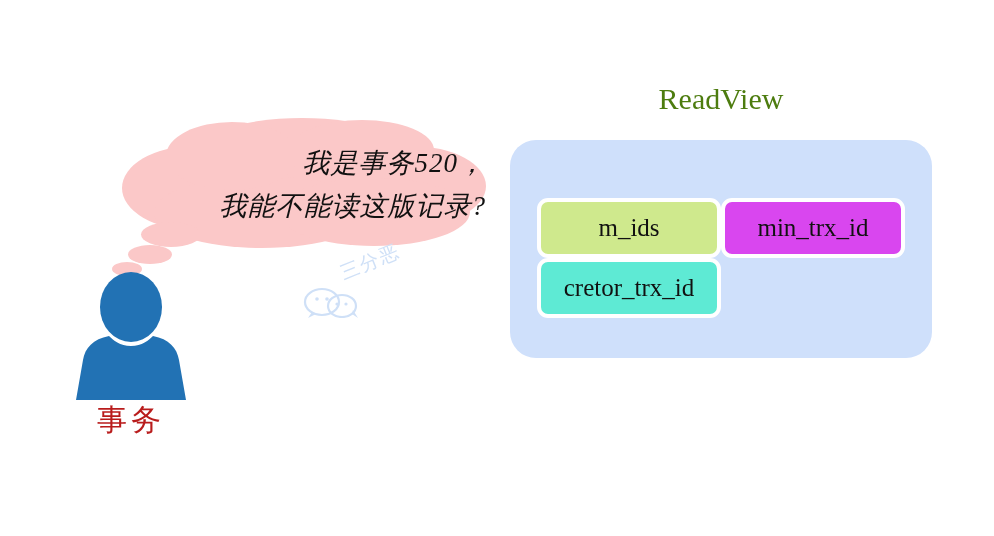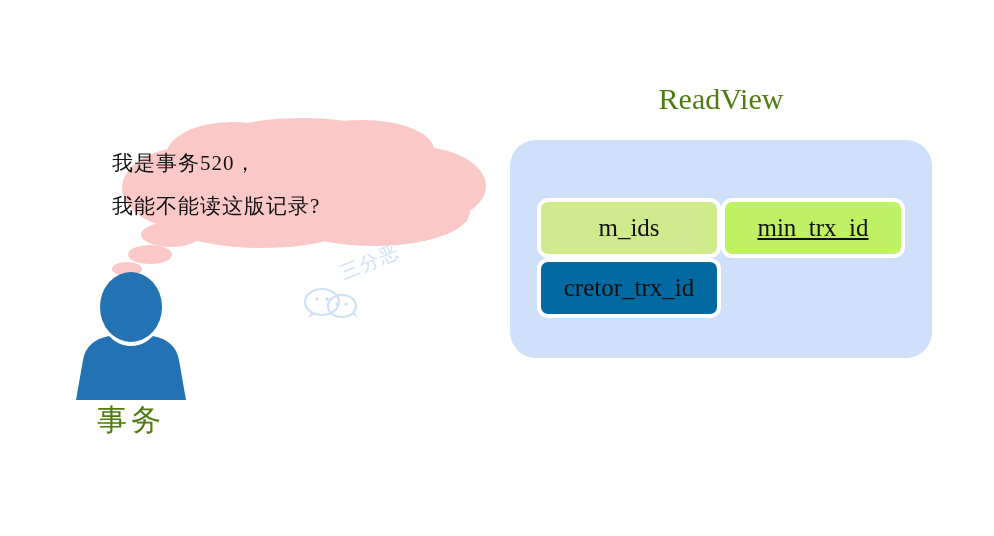--- a/index.html
+++ b/index.html
@@ -23,27 +23,28 @@
     width: 374px;
     height: 132px;
   }
   #thought-bubble svg { display: block; width: 100%; height: 100%; }
 
   #bubble-text {
     position: absolute;
     left: 112px;
     top: 142px;
     width: 374px;
-    text-align: left;
+    text-align: right;
     color: #111111;
     font-family: "Liberation Serif", "DejaVu Serif", serif;
-    font-size: 21px;
+    font-size: 27px;
     line-height: 43px;
     letter-spacing: 1px;
     white-space: pre-line;
+    font-style: italic;
   }
 
   
   .tail-dot {
     position: absolute;
     background: #fbc8c8;
     border-radius: 50%;
   }
   #tail-dot-1 { left: 141px; top: 222px; width: 60px; height: 25px; }
   #tail-dot-2 { left: 128px; top: 245px; width: 44px; height: 19px; }
@@ -60,21 +61,21 @@
   #person-figure svg { display: block; width: 100%; height: 100%; }
 
   #person-label {
     position: absolute;
     left: 46px;
     top: 400px;
     width: 170px;
     text-align: center;
     font-family: "Liberation Serif", "DejaVu Serif", serif;
     font-size: 30px;
-    color: #4d7c0f;
+    color: #b91c1c;
     letter-spacing: 4px;
   }
 
   
   #watermark {
     position: absolute;
     left: 300px;
     top: 258px;
     width: 120px;
     height: 60px;
@@ -135,22 +136,22 @@
     box-sizing: border-box;
     border: 4px solid #ffffff;
     border-radius: 11px;
     font-family: "Liberation Serif", "DejaVu Serif", serif;
     font-size: 25px;
     color: #111111;
     white-space: nowrap;
     overflow: hidden;
   }
   .rv-cell.green  { background: #cfe98d; }
-  .rv-cell.yellow { background: #bef264; text-decoration: underline; }
-  .rv-cell.orange { background: #0369a1; }
+  .rv-cell.yellow { background: #d946ef; }
+  .rv-cell.orange { background: #5eead4; }
 </style>
 </head>
 <body>
 
 <div id="thought-bubble">
   <svg viewBox="0 0 374 132" xmlns="http://www.w3.org/2000/svg" aria-hidden="true">
     <g fill="#fbc8c8">
       <ellipse cx="190" cy="46" rx="118" ry="44"></ellipse>
       <ellipse cx="82" cy="72" rx="72" ry="42"></ellipse>
       <ellipse cx="300" cy="70" rx="74" ry="40"></ellipse>

